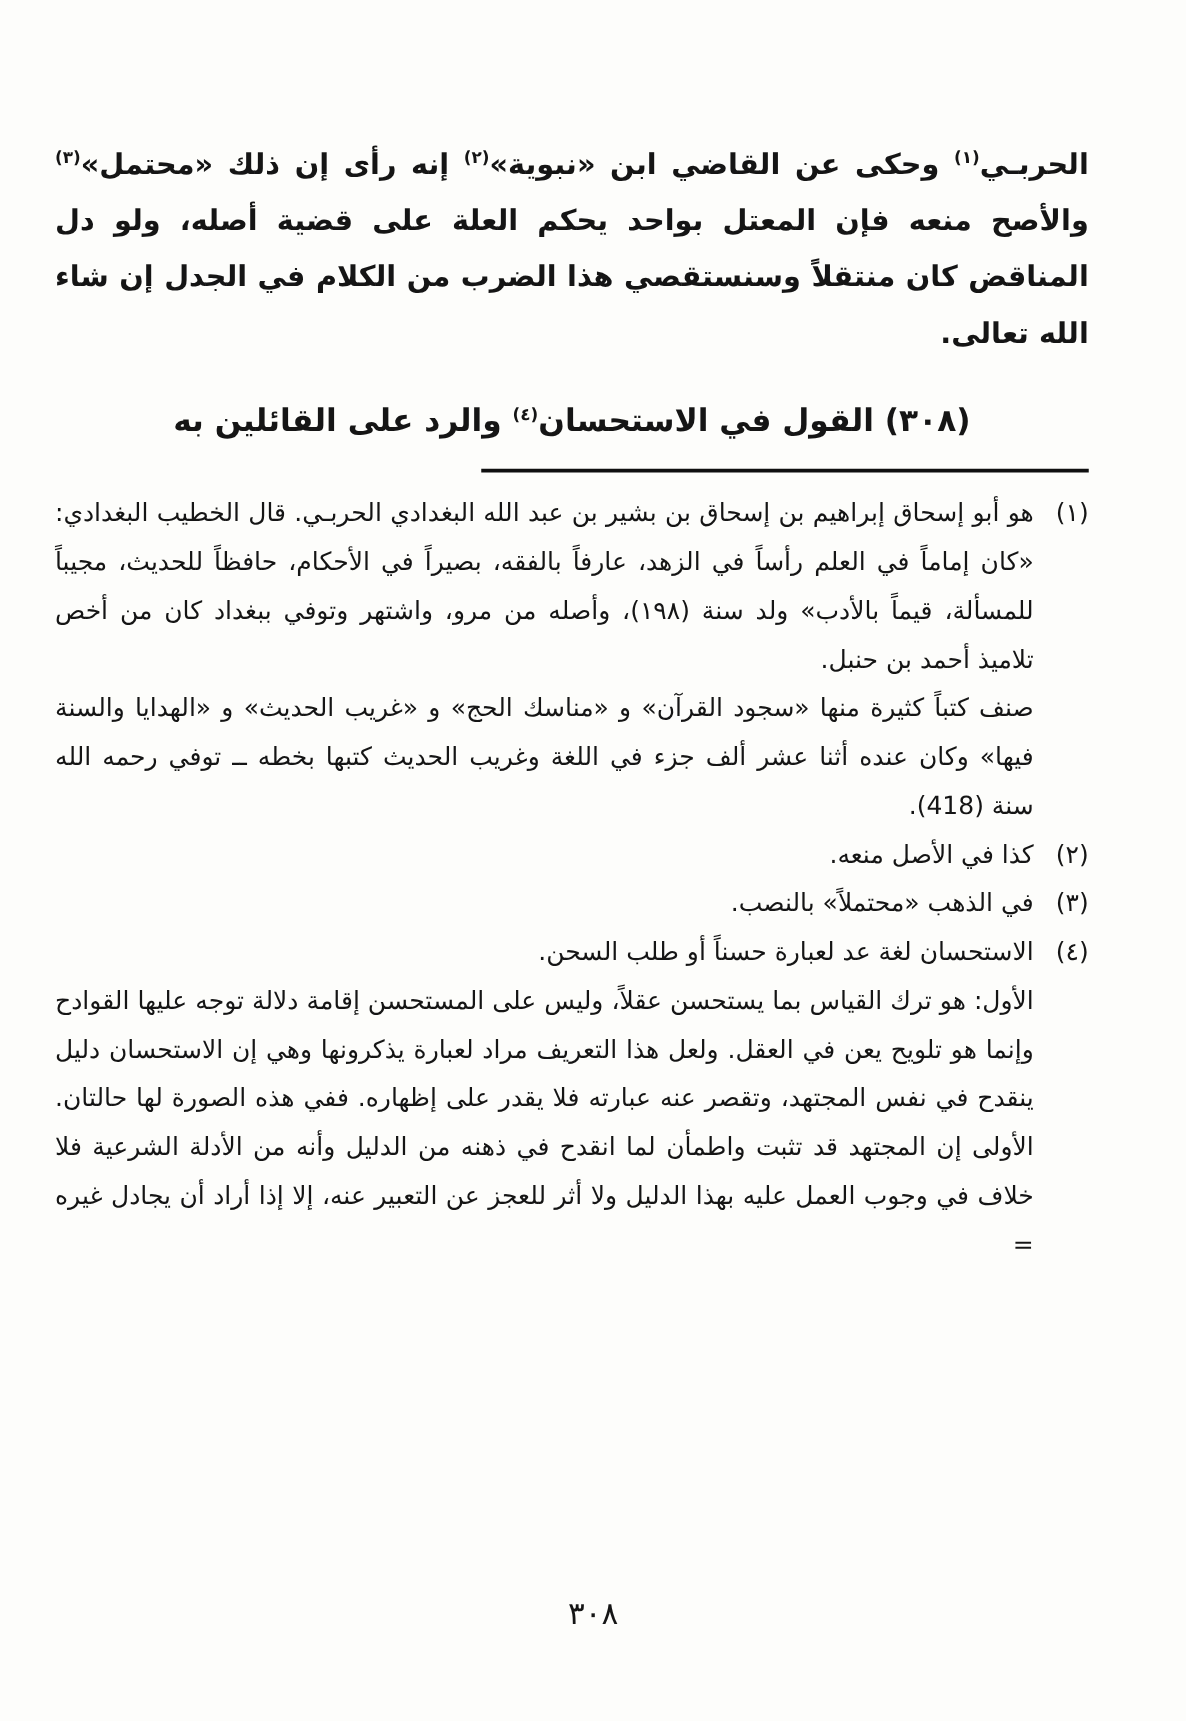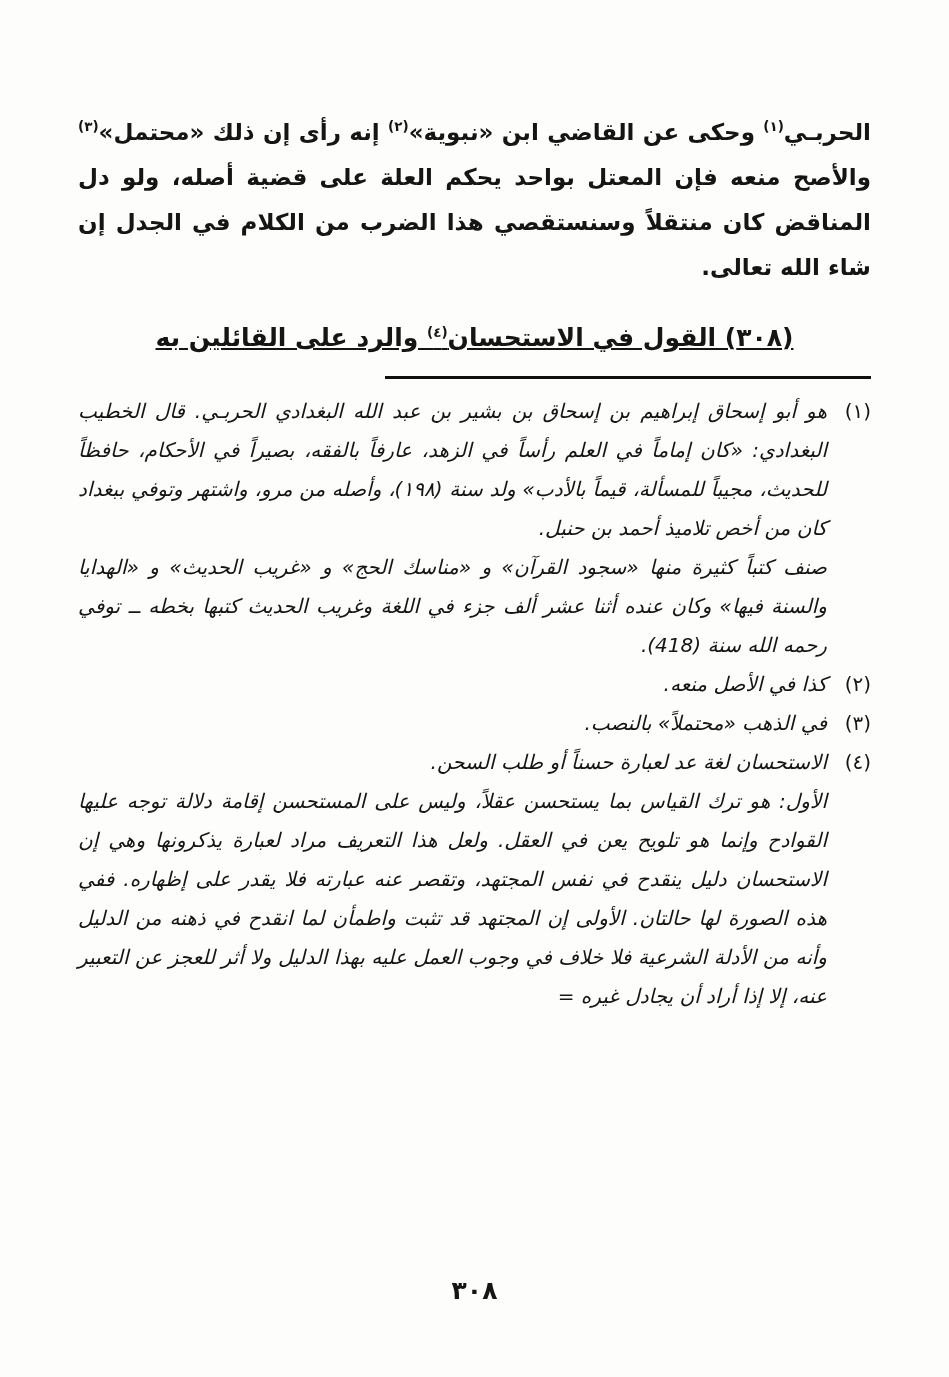--- a/index.html
+++ b/index.html
@@ -7,21 +7,21 @@
   body { font-family: "DejaVu Sans", sans-serif; }
 
   .page {
     position: relative;
     width: 949px;
     height: 1377px;
     margin: 0 auto;
     background: #fdfdfb;
     color: #151515;
     direction: rtl;
-    padding: 104px 78px 0 78px;
+    padding: 104px 78px 0 44px;
     overflow: hidden;
   }
 
   .main-text {
     font-size: 23px;
     font-weight: 700;
     line-height: 45px;
     text-align: justify;
   }
 
@@ -31,21 +31,20 @@
     font-weight: 700;
     white-space: nowrap;
   }
 
   .heading {
     margin-top: 20px;
     text-align: center;
     font-size: 25px;
     font-weight: 700;
     line-height: 44px;
-    text-decoration: underline;
   }
 
   .fn-separator {
     width: 486px;          
     height: 0;
     border-top: 3px solid #101010;
     margin-top: 16px;
     margin-bottom: 13px;
   }
 
@@ -59,30 +58,30 @@
     position: relative;
     padding-right: 44px;
   }
 
   .fn-num {
     position: absolute;
     right: 0;
     top: 0;
   }
 
-  .footnote p { text-align: justify; font-style: italic; }
+  .footnote p { text-align: justify; }
 
   .page-number {
     position: absolute;
     bottom: 72px;
     left: 0;
     right: 0;
     text-align: center;
     font-size: 25px;
-    font-weight: 700;
+    font-weight: 400;
     letter-spacing: 5px;
   }
 </style>
 </head>
 <body>
 
 <div class="page">
 
   <p class="main-text"><span>الحربـي</span><span class="sup">(١)</span><span> وحكى عن القاضي ابن «نبوية»</span><span class="sup">(٢)</span><span> إنه رأى إن ذلك «محتمل»</span><span class="sup">(٣)</span><span> والأصح منعه فإن المعتل بواحد يحكم العلة على قضية أصله، ولو دل المناقض كان منتقلاً وسنستقصي هذا الضرب من الكلام في الجدل إن شاء الله تعالى.</span></p>
 

